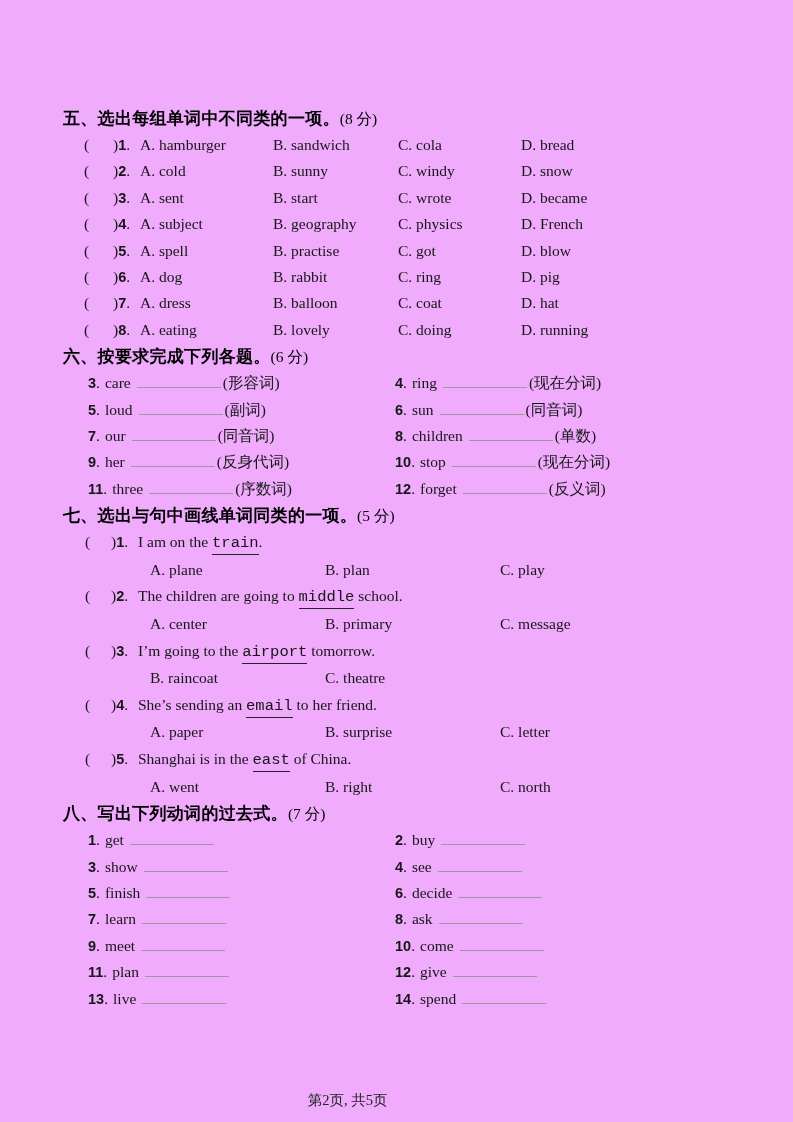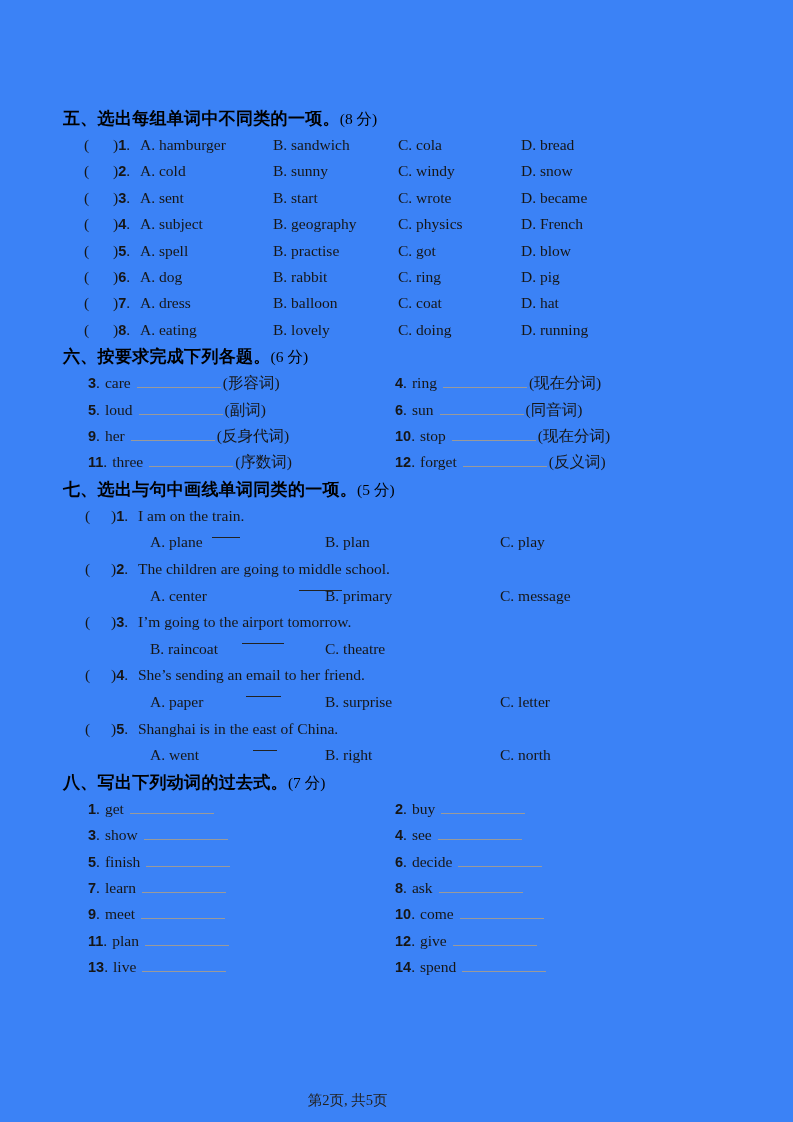--- a/index.html
+++ b/index.html
@@ -2,21 +2,21 @@
 <html><head>
 <meta charset="utf-8">
 <style>
   * { margin:0; padding:0; box-sizing:border-box; }
   html,body { background:#ffffff; }
   body {
     width:793px; height:1122px; position:relative;
     font-family:"Liberation Serif", serif;
     color:#161616; font-size:15.5px;
   }
-  .page { position:absolute; inset:0; background:#3b82f6; overflow:hidden; }
+  .page { position:absolute; inset:0; background:#f0abfc; overflow:hidden; }
   .content { position:absolute; top:105px; left:63px; right:36px; }
 
   
   .h {
     font-family:"Liberation Sans", sans-serif;
     font-weight:700; font-size:17px; color:#000;
     line-height:27px; letter-spacing:0.3px;
   }
   .h .pts {
     font-family:"Liberation Serif", serif; font-weight:400;
@@ -42,21 +42,21 @@
   .blank {
     display:inline-block; width:84px; height:13px;
     border-bottom:1.4px solid #9a9a9a; margin:0 1px 0 6px;
   }
   .hint { margin-left:1px; }
 
   
   .s7q { display:flex; align-items:baseline; line-height:26.6px; margin-left:22px; white-space:nowrap; }
   .s7q .po { width:26px; }
   .s7q .pc { width:27px; }
-  .uw { border-bottom:1.2px solid #222; padding-bottom:13px; }
+  .uw { border-bottom:1.2px solid #222; padding-bottom:2px;font-family:Liberation Mono, monospace; }
   .s7o { display:flex; line-height:26.6px; margin-left:87px; white-space:nowrap;align-items:center; }
   .s7o .o1 { width:175px; }
   .s7o .o2 { width:175px; }
   .s7o .o3 { flex:1; }
 
   .footer {
     position:absolute; top:1090px; left:0; width:695px;
     text-align:center; font-size:14.5px; color:#222; line-height:20px;
   }
 </style>
@@ -137,20 +137,24 @@
 
     <div class="tc">
       <span class="lcol"><span class="nd"><span class="n">3</span><span>.</span></span><span>care</span><span class="blank"></span><span class="hint">(形容词)</span></span>
       <span class="rcol"><span class="nd"><span class="n">4</span><span>.</span></span><span>ring</span><span class="blank"></span><span class="hint">(现在分词)</span></span>
     </div>
     <div class="tc">
       <span class="lcol"><span class="nd"><span class="n">5</span><span>.</span></span><span>loud</span><span class="blank"></span><span class="hint">(副词)</span></span>
       <span class="rcol"><span class="nd"><span class="n">6</span><span>.</span></span><span>sun</span><span class="blank"></span><span class="hint">(同音词)</span></span>
     </div>
     <div class="tc">
+      <span class="lcol"><span class="nd"><span class="n">7</span><span>.</span></span><span>our</span><span class="blank"></span><span class="hint">(同音词)</span></span>
+      <span class="rcol"><span class="nd"><span class="n">8</span><span>.</span></span><span>children</span><span class="blank"></span><span class="hint">(单数)</span></span>
+    </div>
+    <div class="tc">
       <span class="lcol"><span class="nd"><span class="n">9</span><span>.</span></span><span>her</span><span class="blank"></span><span class="hint">(反身代词)</span></span>
       <span class="rcol"><span class="nd"><span class="n">10</span><span>.</span></span><span>stop</span><span class="blank"></span><span class="hint">(现在分词)</span></span>
     </div>
     <div class="tc">
       <span class="lcol"><span class="nd"><span class="n">11</span><span>.</span></span><span>three</span><span class="blank"></span><span class="hint">(序数词)</span></span>
       <span class="rcol"><span class="nd"><span class="n">12</span><span>.</span></span><span>forget</span><span class="blank"></span><span class="hint">(反义词)</span></span>
     </div>
 
     <div class="h"><span>七、选出与句中画线单词同类的一项。</span><span class="pts">(5 分)</span></div>
 

